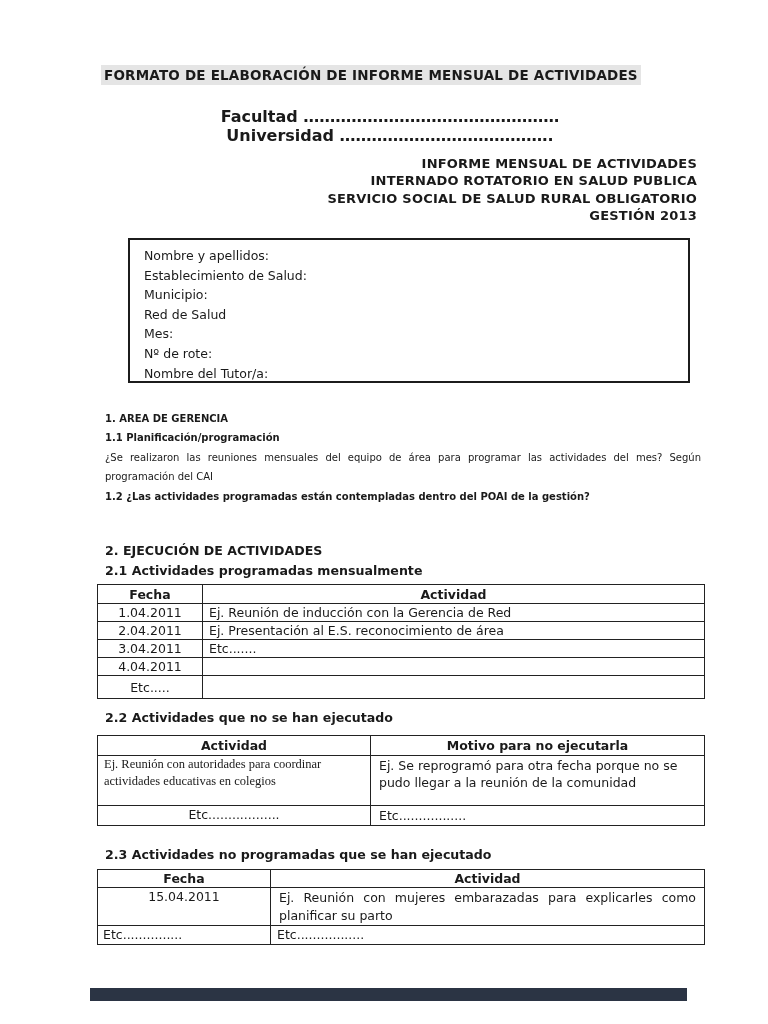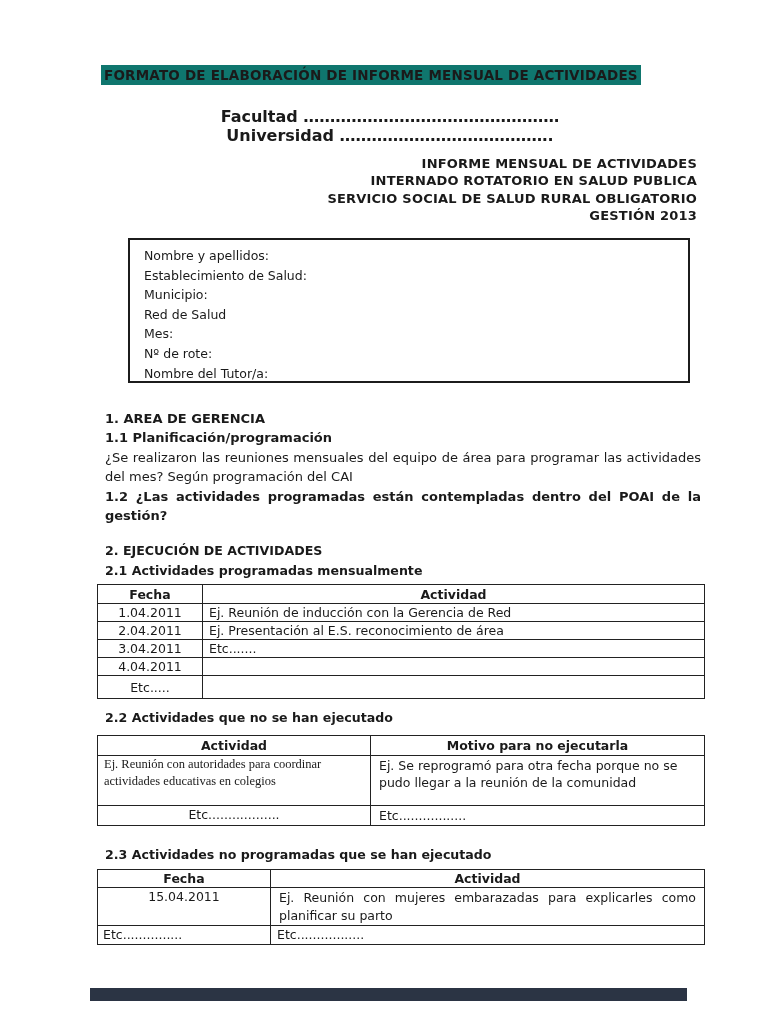--- a/index.html
+++ b/index.html
@@ -12,21 +12,21 @@
 
   .subtitle{position:absolute;left:95px;top:107px;width:590px;text-align:center;
             font-weight:bold;font-size:16px;line-height:19px;}
 
   .heading{position:absolute;left:105px;top:155px;width:592px;text-align:right;
            font-weight:bold;font-size:13px;line-height:17.3px;letter-spacing:.2px;}
 
   .infobox{position:absolute;left:128px;top:238px;width:530px;height:129px;
            border:2px solid #1c1c1c;padding:6px 14px;font-size:12.5px;line-height:19.6px;}
 
-  .sec1{position:absolute;left:105px;top:409px;width:596px;font-size:13px;line-height:19.4px;}
+  .sec1{position:absolute;left:105px;top:409px;width:596px;font-size:10px;line-height:19.4px;}
   .b{font-weight:bold;}
   .just{text-align:justify;}
 
   .h-line{position:absolute;left:105px;font-size:12.6px;font-weight:bold;}
 
   table.doc-t{position:absolute;border-collapse:collapse;table-layout:fixed;
               font-size:12.5px;color:#1a1a1a;}
   table.doc-t th,table.doc-t td{border:1.5px solid #222;padding:0 6px;overflow:hidden;}
   table.doc-t th{font-weight:bold;padding:1px 4px;}
   .t21{left:97px;top:584px;width:608px;}
@@ -42,21 +42,21 @@
   .left-cell{text-align:left !important;padding-left:5px !important;}
 
   .page-gap{position:absolute;left:90px;top:988px;width:597px;height:13px;}
 </style>
 </head>
 <body style="color: rgb(26, 26, 26);">
 
 <div class="page">
 
   <div class="title-wrap">
-    <span class="hl" style="background: #0f766e;">FORMATO DE ELABORACIÓN DE INFORME MENSUAL DE ACTIVIDADES</span>
+    <span class="hl" style="background: #e5e5e5;">FORMATO DE ELABORACIÓN DE INFORME MENSUAL DE ACTIVIDADES</span>
   </div>
 
   <div class="subtitle">
     <div>Facultad …………………………………………</div>
     <div>Universidad ………………………………….</div>
   </div>
 
   <div class="heading">
     <div>INFORME MENSUAL DE ACTIVIDADES</div>
     <div>INTERNADO ROTATORIO EN SALUD PUBLICA</div>

